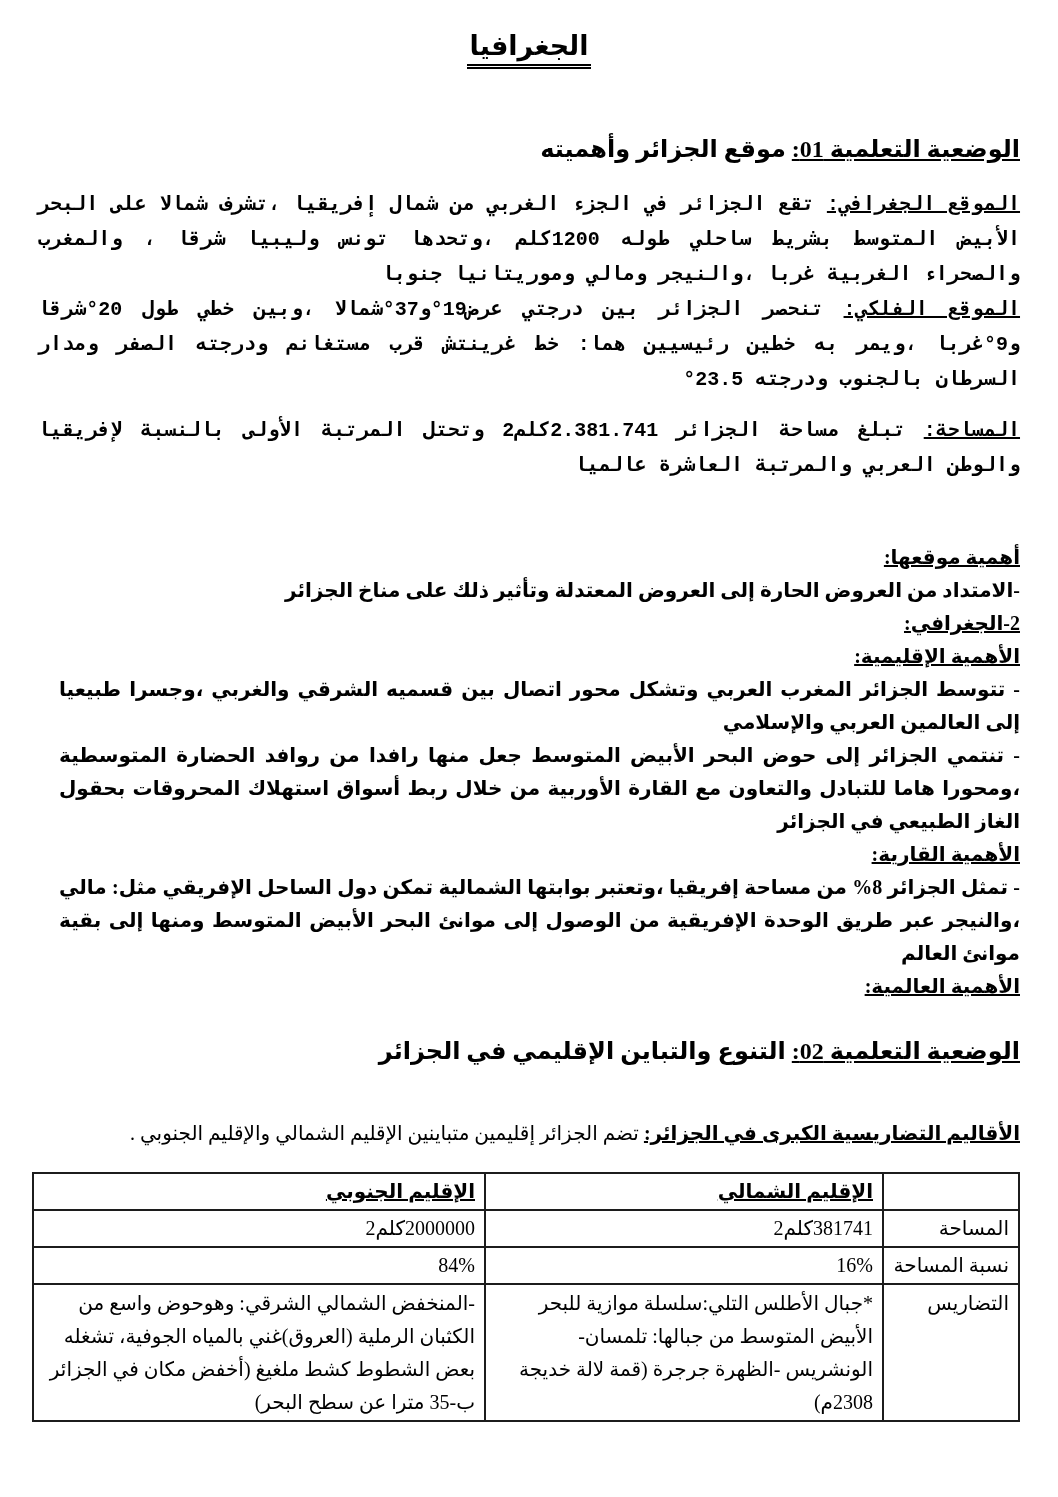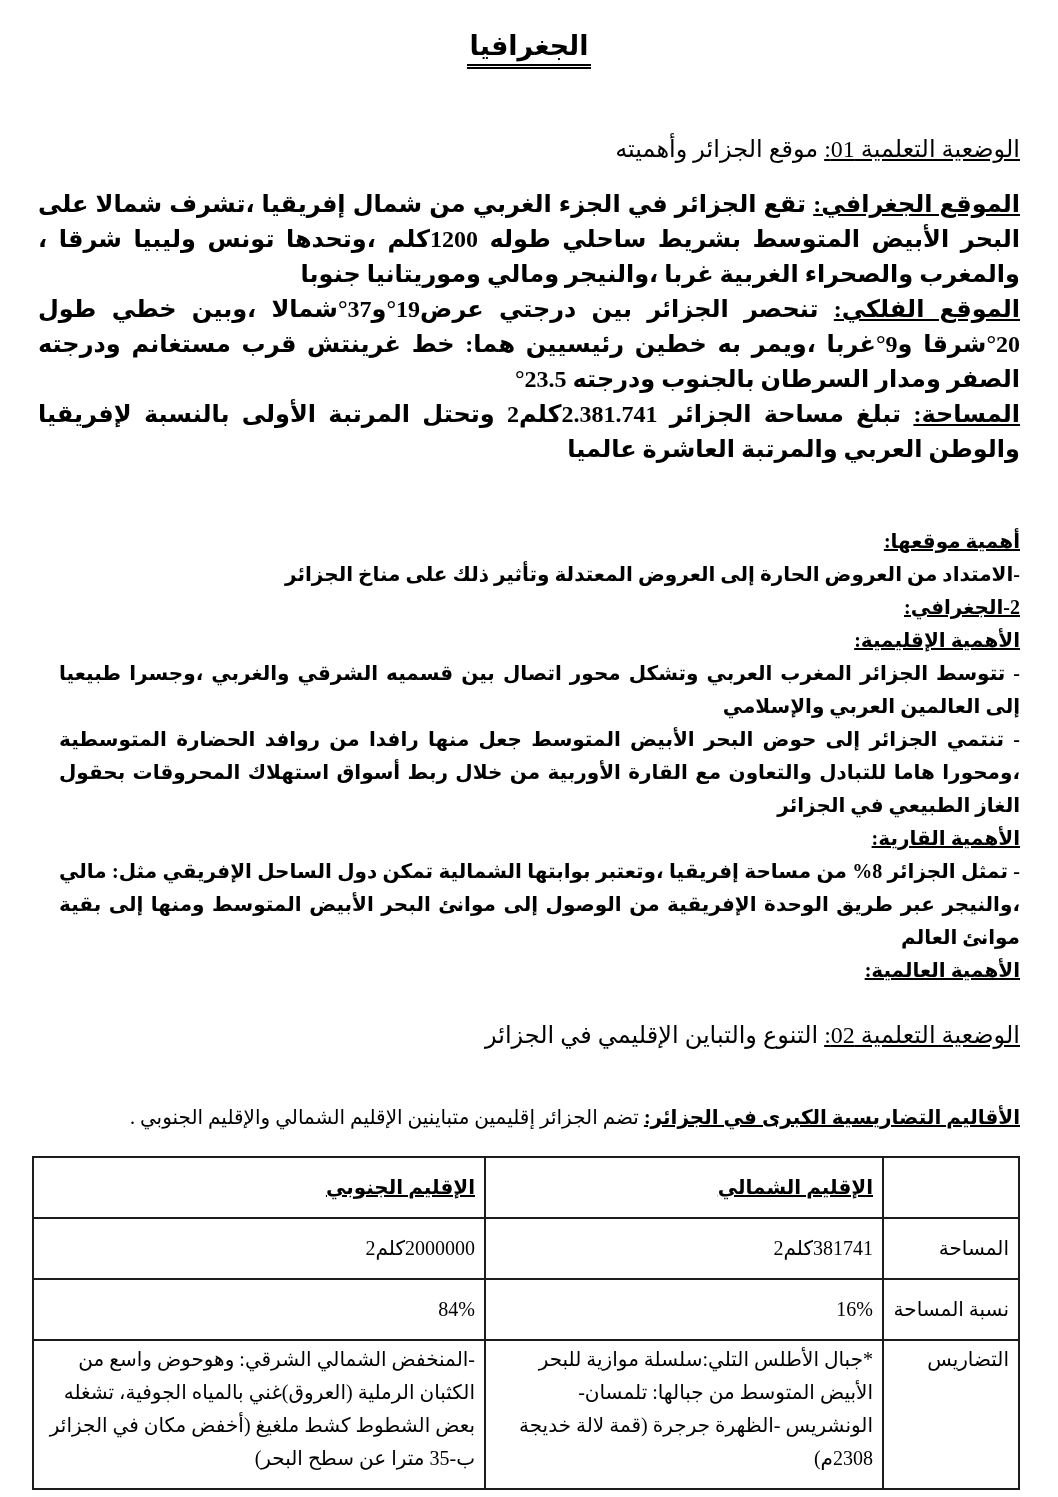--- a/index.html
+++ b/index.html
@@ -7,43 +7,43 @@
   body {
     width: 1058px; height: 1497px; overflow: hidden;
     font-family: "Liberation Serif", "DejaVu Sans", serif;
     color: #000;
   }
   .page { direction: rtl; padding: 28px 38px 0 38px; }
 
   h1.doc-title { margin: 2px 0 0 0; text-align: center; font-size: 27px; font-weight: 700; text-decoration: underline; }
   h1.doc-title .dbl { display: inline-block; border-bottom: 5px double #000; padding: 0 3px 2px 3px; }
 
-  h2.lesson { margin: 60px 0 0 0; font-size: 24px; font-weight: 400; line-height: 40px; }
+  h2.lesson { margin: 60px 0 0 0; font-size: 24px; font-weight: 700; line-height: 40px; }
   h2.lesson.second { margin-top: 28px; }
   .ul { text-decoration: underline; }
 
   .block-a { margin-top: 18px; }
-  p.body { margin: 0; font-size: 24px; font-weight: 700; line-height: 35px; text-align: justify; }
+  p.body { margin: 0; font-size: 20px; font-weight: 700; line-height: 35px; text-align: justify; font-family: Liberation Mono, monospace; }
   p.body .lead { text-decoration: underline; }
-  .block-b { }
+  .block-b { margin-top: 16px; }
 
   .importance { margin-top: 58px; margin-left: 21px; }
   .imp { margin: 0; font-size: 20px; font-weight: 700; line-height: 33px; text-align: justify; }
   .imp .hu { text-decoration: underline; }
 
   .intro { margin-top: 46px; font-size: 20px; line-height: 33px; text-align: justify; }
   .intro .lead { font-weight: 700; text-decoration: underline; }
   .intro .rest { font-weight: 400; }
 
   table.regions {
     margin-top: 22px; border-collapse: collapse; width: 986px;
     table-layout: fixed; font-size: 20px; font-weight: 400;
   }
   table.regions td {
-    border: 2px solid #1c1c1c; padding: 13px 9px;
+    border: 2px solid #1c1c1c; padding: 1px 9px;
     text-align: right; vertical-align: middle; line-height: 33px;
   }
   tr.thead td { height: 35px; font-weight: 700; }
   tr.thead .colh { text-decoration: underline; }
   tr.vals td.num { height: 37px; }
   tr.pct td.num { height: 33px; }
   tr.terrain td { vertical-align: top; height: 133px; padding-top: 2px; }
 </style>
 </head>
 <body>

